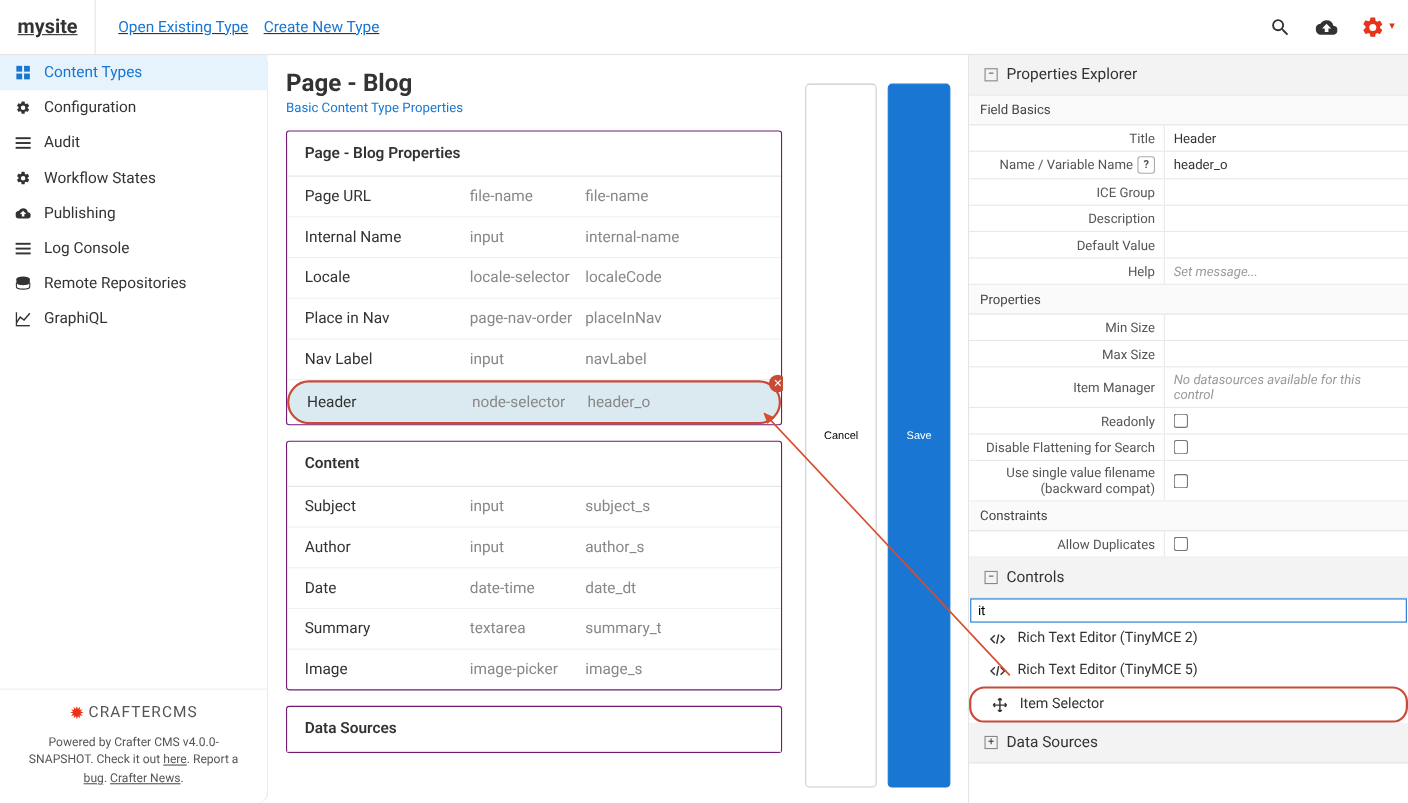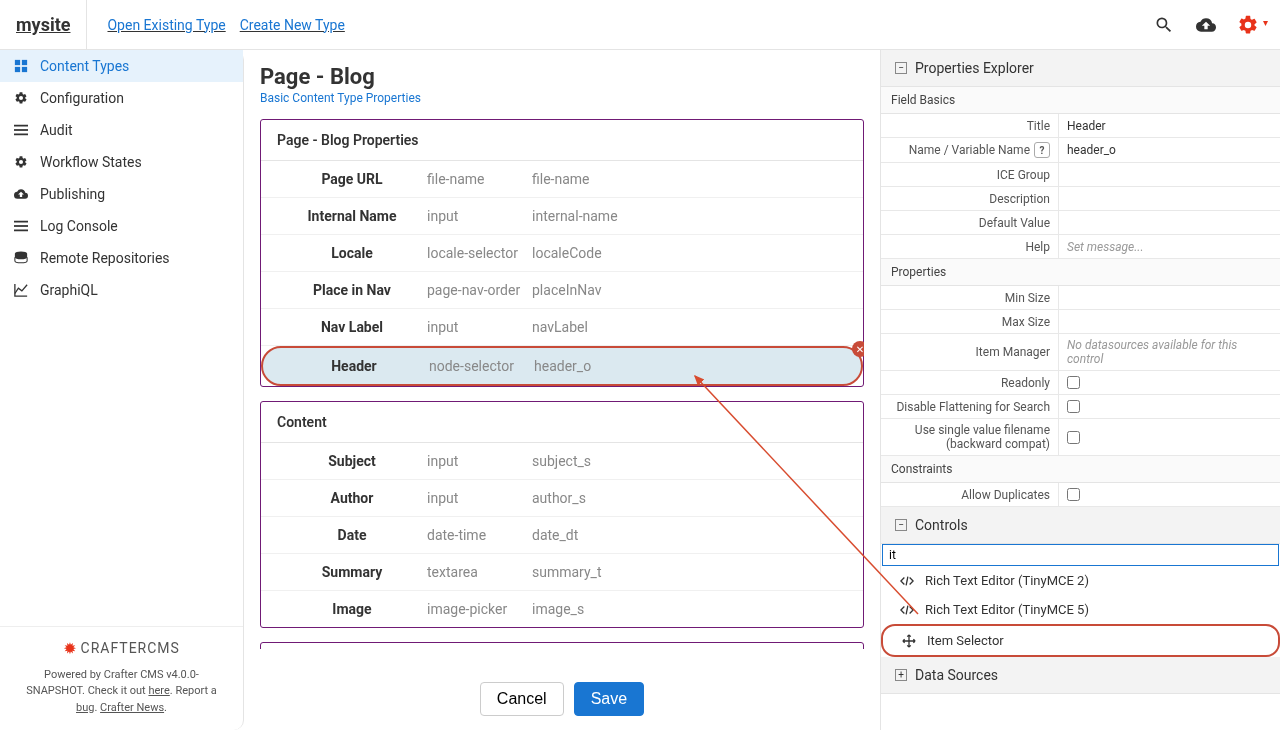--- a/index.html
+++ b/index.html
@@ -21,37 +21,37 @@
   .side-items { flex: 1; }
   .side-item { display: flex; align-items: center; gap: 10px; padding: 8px 12px; font-size: 14px; cursor: pointer; color: #333; }
   .side-item.active { background: #e6f2fc; color: #1976d2; }
   .side-item .icon { width: 18px; display: flex; justify-content: center; }
   .side-footer { padding: 10px 16px 14px; text-align: center; font-size: 11px; color: #555; line-height: 1.5; border-top: 1px solid #eee; }
   .side-footer .logo-line { display: flex; align-items: center; justify-content: center; gap: 4px; margin-bottom: 6px; }
   .side-footer .logo-gear { color: #e8331a; font-size: 16px; }
   .side-footer .logo-text { font-size: 14px; letter-spacing: 1px; }
   .side-footer a { color: #555; text-decoration: underline; cursor: pointer; }
 
-  .center { flex: 1; display: flex; flex-direction: column; padding: 14px 16px 0; overflow: hidden; position: relative; gap: 21px; }
+  .center { flex: 1; display: flex; flex-direction: row; padding: 14px 16px 0; overflow: hidden; position: relative; gap: 21px; }
   .center-body { flex: 1; overflow-y: auto; }
   .page-title { font-size: 22px; font-weight: 700; }
   .page-sub { color: #1976d2; font-size: 12px; margin-top: 2px; cursor: pointer; }
 
   .section { background: #fff; border: 1px solid #701a75; border-radius: 3px; margin-top: 14px; }
   .section-head { padding: 12px 16px; font-size: 14px; font-weight: 600; border-bottom: 1px solid #e4e4e4; }
   .prop-row { display: flex; padding: 10px 16px; font-size: 14px; border-bottom: 1px solid #f0f0f0; }
   .prop-row:last-child { border-bottom: none; }
-  .prop-col1 { width: 150px; font-weight: 700; text-align: center; }
+  .prop-col1 { width: 150px; font-weight: 400; }
   .prop-col2 { width: 105px; color: #888; }
   .prop-col3 { flex: 1; color: #888; }
   .prop-row.selected { background: #dbe9f0; border: 2px solid #c84b38; border-radius: 26px; position: relative; }
   .prop-row.selected .close-badge { position: absolute; right: -7px; top: -7px; width: 16px; height: 16px; border-radius: 50%; background: #c84b38; color: #fff; font-size: 10px; display: flex; align-items: center; justify-content: center; }
 
   .footer-btns { padding: 12px 0 14px; display: flex; justify-content: center; gap: 10px; background: #fff; }
-  .btn { padding: 7px 16px; border-radius: 4px; font-size: 16px; cursor: pointer; border: 1px solid #ccc; background: #fff; }
+  .btn { padding: 7px 16px; border-radius: 4px; font-size: 10px; cursor: pointer; border: 1px solid #ccc; background: #fff; }
   .btn.primary { background: #1976d2; color: #fff; border-color: #1976d2; }
 
   .right { width: 400px; border-left: 1px solid #e4e4e4; overflow-y: auto; font-size: 12px; }
   .panel-head { padding: 10px 14px; background: #f3f3f3; border-bottom: 1px solid #e4e4e4; display: flex; align-items: center; gap: 8px; font-size: 14px; }
   .panel-toggle { width: 12px; height: 12px; border: 1px solid #888; display: inline-flex; align-items: center; justify-content: center; font-size: 10px; line-height: 1; }
   .sub-head { padding: 6px 10px; background: #fafafa; border-bottom: 1px solid #e4e4e4; font-size: 12px; color: #444; }
   .form-row { display: flex; border-bottom: 1px solid #e8e8e8; min-height: 24px; }
   .form-label { width: 178px; text-align: right; padding: 4px 8px; color: #555; border-right: 1px solid #e8e8e8; display: flex; align-items: center; justify-content: flex-end; gap: 4px; }
   .form-value { flex: 1; padding: 4px 8px; color: #333; display: flex; align-items: center; }
   .form-value input[type=checkbox] { margin: 0; }

